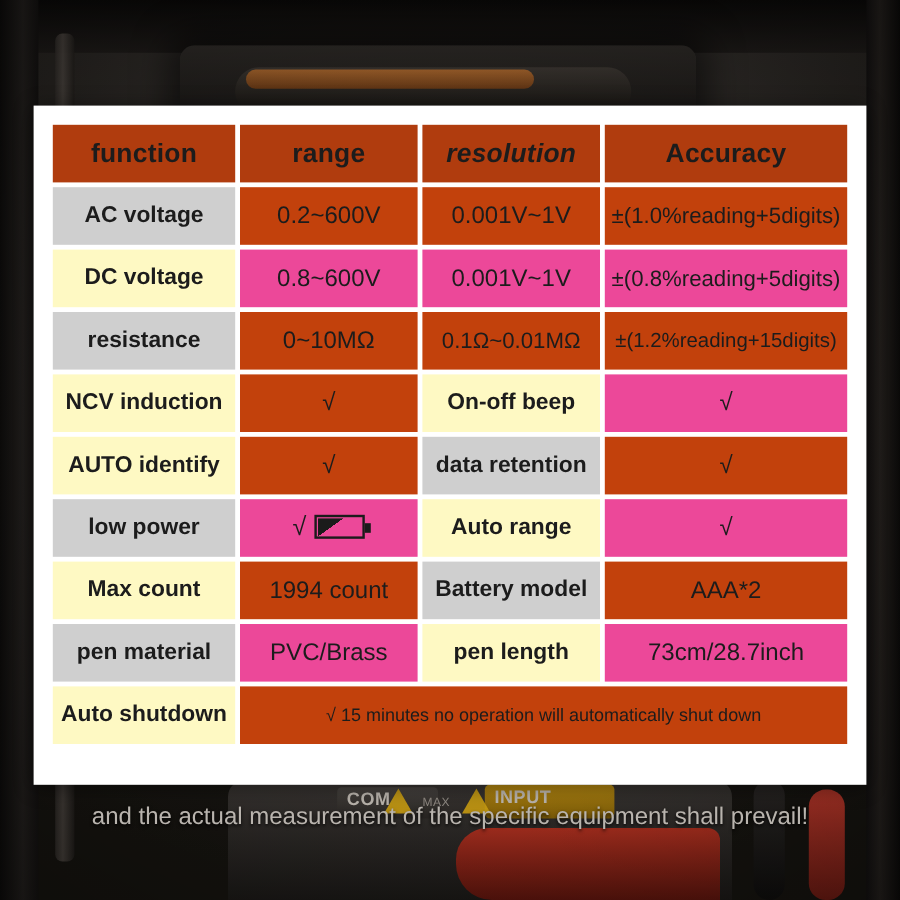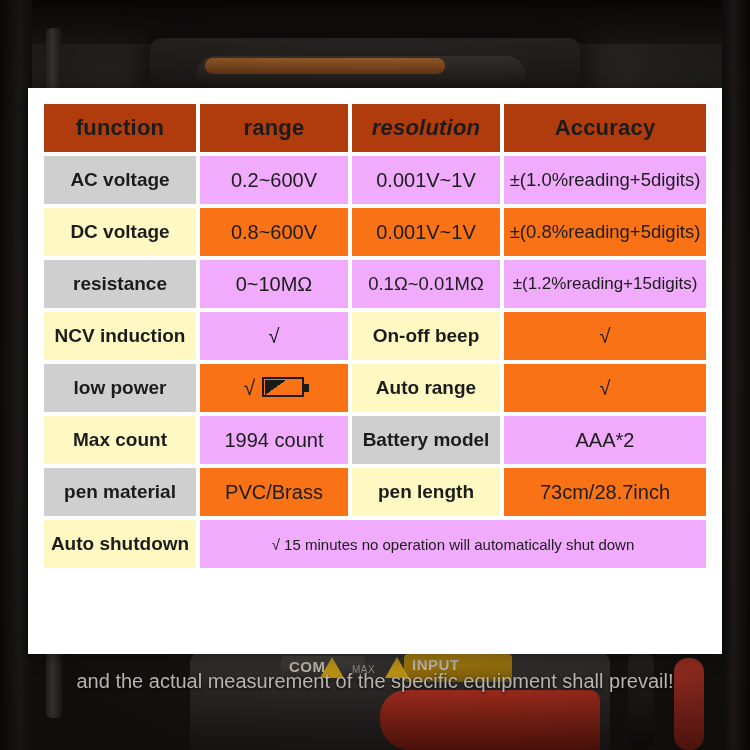--- a/index.html
+++ b/index.html
@@ -94,23 +94,23 @@
   }
   th.hdr{
     background:#b03c0e;color:#ffffff;font-size:22px;font-weight:bold;
     height:48px;letter-spacing:.2px;
   }
   td.lbl{
     background:#cfcfcf;font-weight:bold;font-size:19px;height:48px;
   }
   td.lbl.dk{background:#fef9c3;}
   td.val{
-    background:#f0abfc;font-weight:normal;font-size:20px;height:48px;
-  }
-  td.val.dk{background:#f97316;}
+    background:#c2410c;font-weight:normal;font-size:20px;height:48px;
+  }
+  td.val.dk{background:#ec4899;}
   td.val.small{font-size:18.5px;}
   td.val.tiny{font-size:17px;}
   td.wide{font-size:15px;text-align:left;padding-left:12px;}
   .chk{font-size:21px;line-height:1;}
   .battwrap{display:inline-flex;align-items:center;gap:7px;}
   .batt{
     display:inline-block;width:42px;height:20px;border:2.5px solid #1b1b1b;
     position:relative;box-sizing:border-box;background:transparent;
   }
   .batt:after{
@@ -191,20 +191,26 @@
         <td class="val tiny">±(1.2%reading+15digits)</td>
       </tr>
 
       <tr>
         <td class="lbl dk">NCV induction</td>
         <td class="val chk">√</td>
         <td class="lbl dk">On-off beep</td>
         <td class="val dk chk">√</td>
       </tr>
 
+      <tr>
+        <td class="lbl dk">AUTO identify</td>
+        <td class="val chk">√</td>
+        <td class="lbl">data retention</td>
+        <td class="val chk">√</td>
+      </tr>
 
       <tr>
         <td class="lbl">low power</td>
         <td class="val dk">
           <span class="battwrap">
             <span class="chk">√</span>
             <span class="batt">
                 <span class="fill"></span>
               </span>
           </span>

